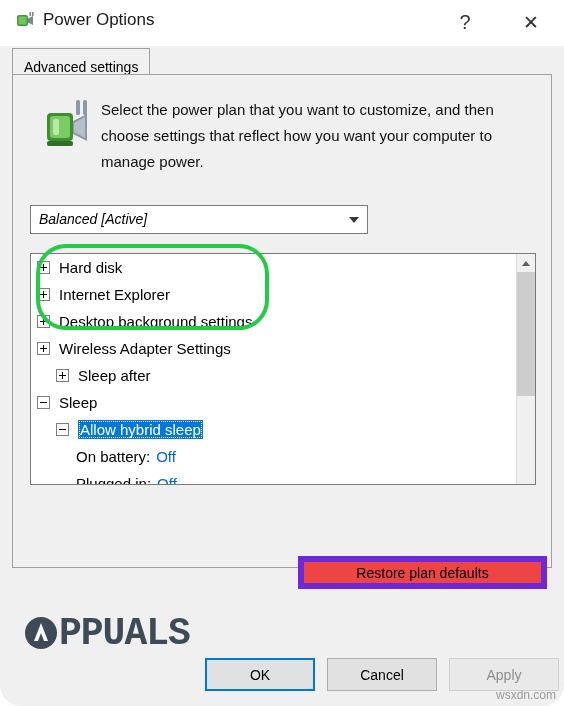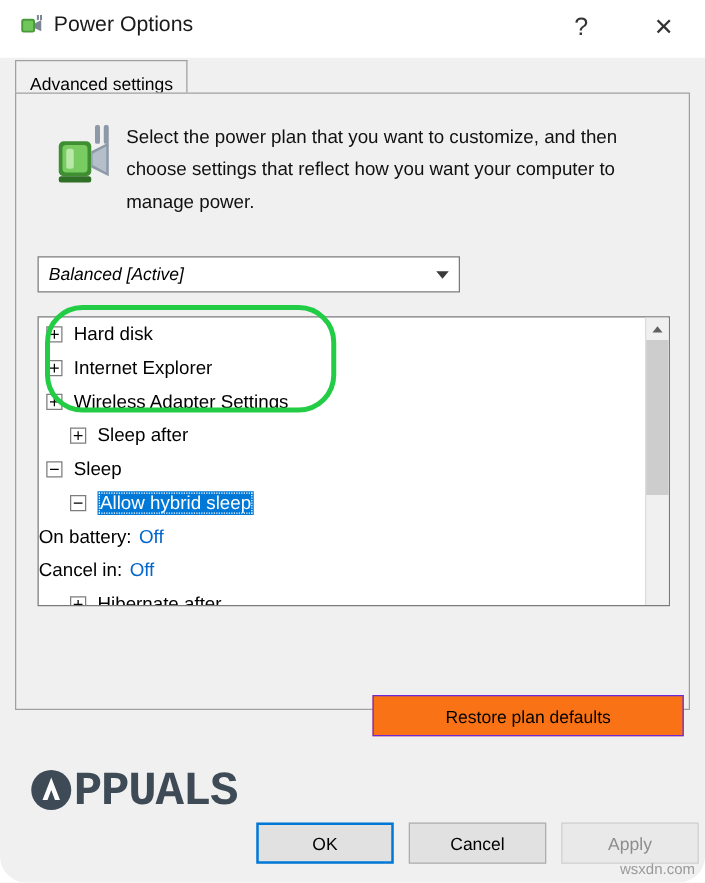--- a/index.html
+++ b/index.html
@@ -159,21 +159,21 @@
     position: relative;
     height: 27px;
     display: flex;
     align-items: center;
     white-space: nowrap;
     font-size: 15px;
     color: #000;
   }
   .row.indent1 { padding-left: 6px; }
   .row.indent2 { padding-left: 25px; }
-  .row.indent3 { }
+  .row.indent3 { padding-left: 45px; }
   .expander {
     width: 13px;
     height: 13px;
     border: 1px solid #7d7d7d;
     background: #ffffff;
     position: relative;
     margin-right: 9px;
     flex: none;
     box-sizing: border-box;
   }
@@ -254,22 +254,22 @@
     height: 124px;
     background: #cdcdcd;
   }
 
   
   .restore-btn {
     position: absolute;
     left: 285px; top: 481px;
     width: 249px;
     height: 33px;
-    background: #f97316;
-    border: 1px solid #6d28d9;
+    background: #ef4444;
+    border: 6px solid #6d28d9;
     box-sizing: border-box;
     font-size: 14px;
     color: #000;
     display: flex;
     align-items: center;
     justify-content: center;
   }
 
   
   .btnrow-btn {
@@ -377,20 +377,24 @@
         <div class="row indent1">
           <span class="expander plus"></span>
           <span class="row-label">Hard disk</span>
         </div>
 
         <div class="row indent1">
           <span class="expander plus"></span>
           <span class="row-label">Internet Explorer</span>
         </div>
 
+        <div class="row indent1">
+          <span class="expander plus"></span>
+          <span class="row-label">Desktop background settings</span>
+        </div>
 
         <div class="row indent1">
           <span class="expander plus"></span>
           <span class="row-label">Wireless Adapter Settings</span>
         </div>
 
         <div class="row indent2">
           <span class="expander plus"></span>
           <span class="row-label">Sleep after</span>
         </div>
@@ -404,21 +408,21 @@
           <span class="expander"></span>
           <span class="row-label">Allow hybrid sleep</span>
         </div>
 
         <div class="row indent3">
           <span class="setting-name">On battery:</span>
           <span class="setting-value">Off</span>
         </div>
 
         <div class="row indent3">
-          <span class="setting-name">Cancel in:</span>
+          <span class="setting-name">Plugged in:</span>
           <span class="setting-value">Off</span>
         </div>
 
         <div class="row indent2">
           <span class="expander plus"></span>
           <span class="row-label">Hibernate after</span>
         </div>
 
 
       </div>

